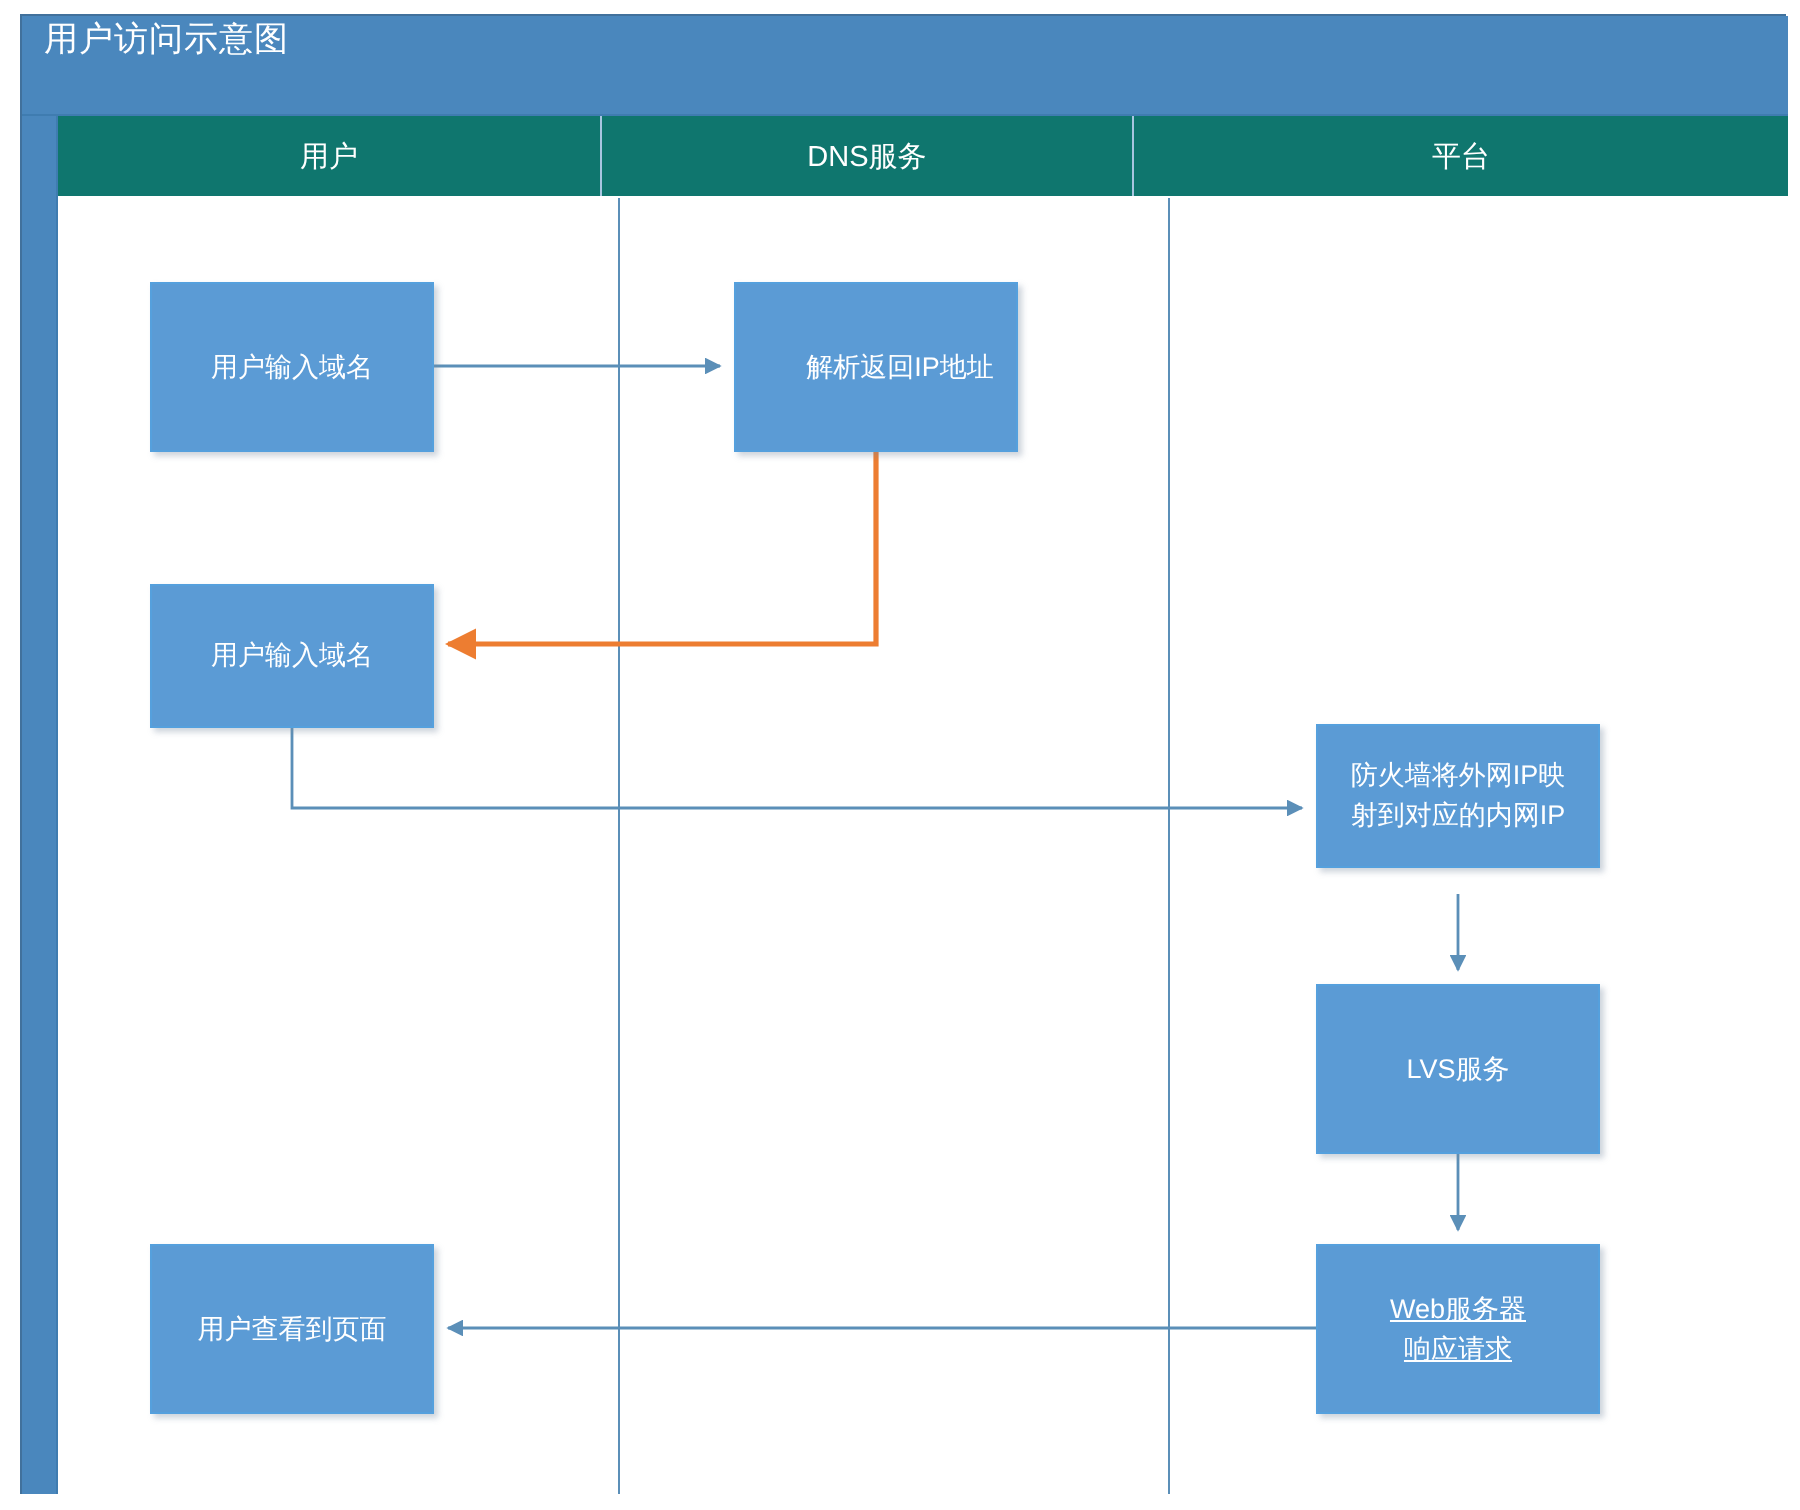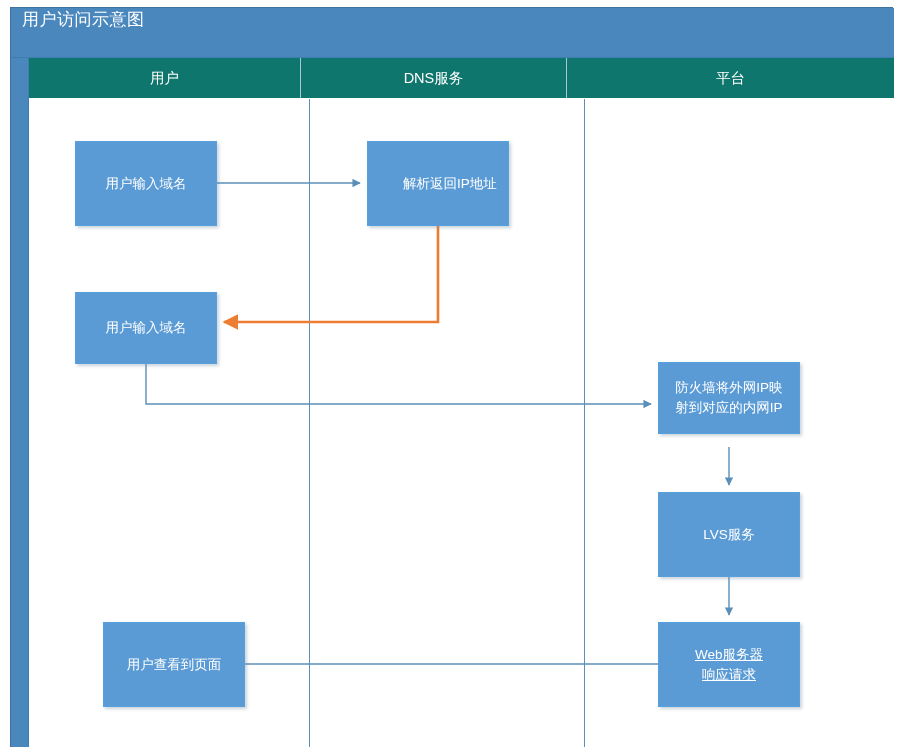--- a/index.html
+++ b/index.html
@@ -201,15 +201,15 @@
 
 <div class="node" style="left:658px; top:492px; width:142px; height:85px;">
   <span class="node-label">LVS服务</span>
 </div>
 
 <div class="node" style="left:658px; top:622px; width:142px; height:85px;text-decoration:underline;">
   <span class="node-label">Web服务器
 响应请求</span>
 </div>
 
-<div class="node" style="left:75px;  top:622px; width:142px; height:85px;margin-left:28px;">
+<div class="node" style="left:75px;  top:622px; width:142px; height:85px;">
   <span class="node-label">用户查看到页面</span>
 </div>
 
 </body></html>

